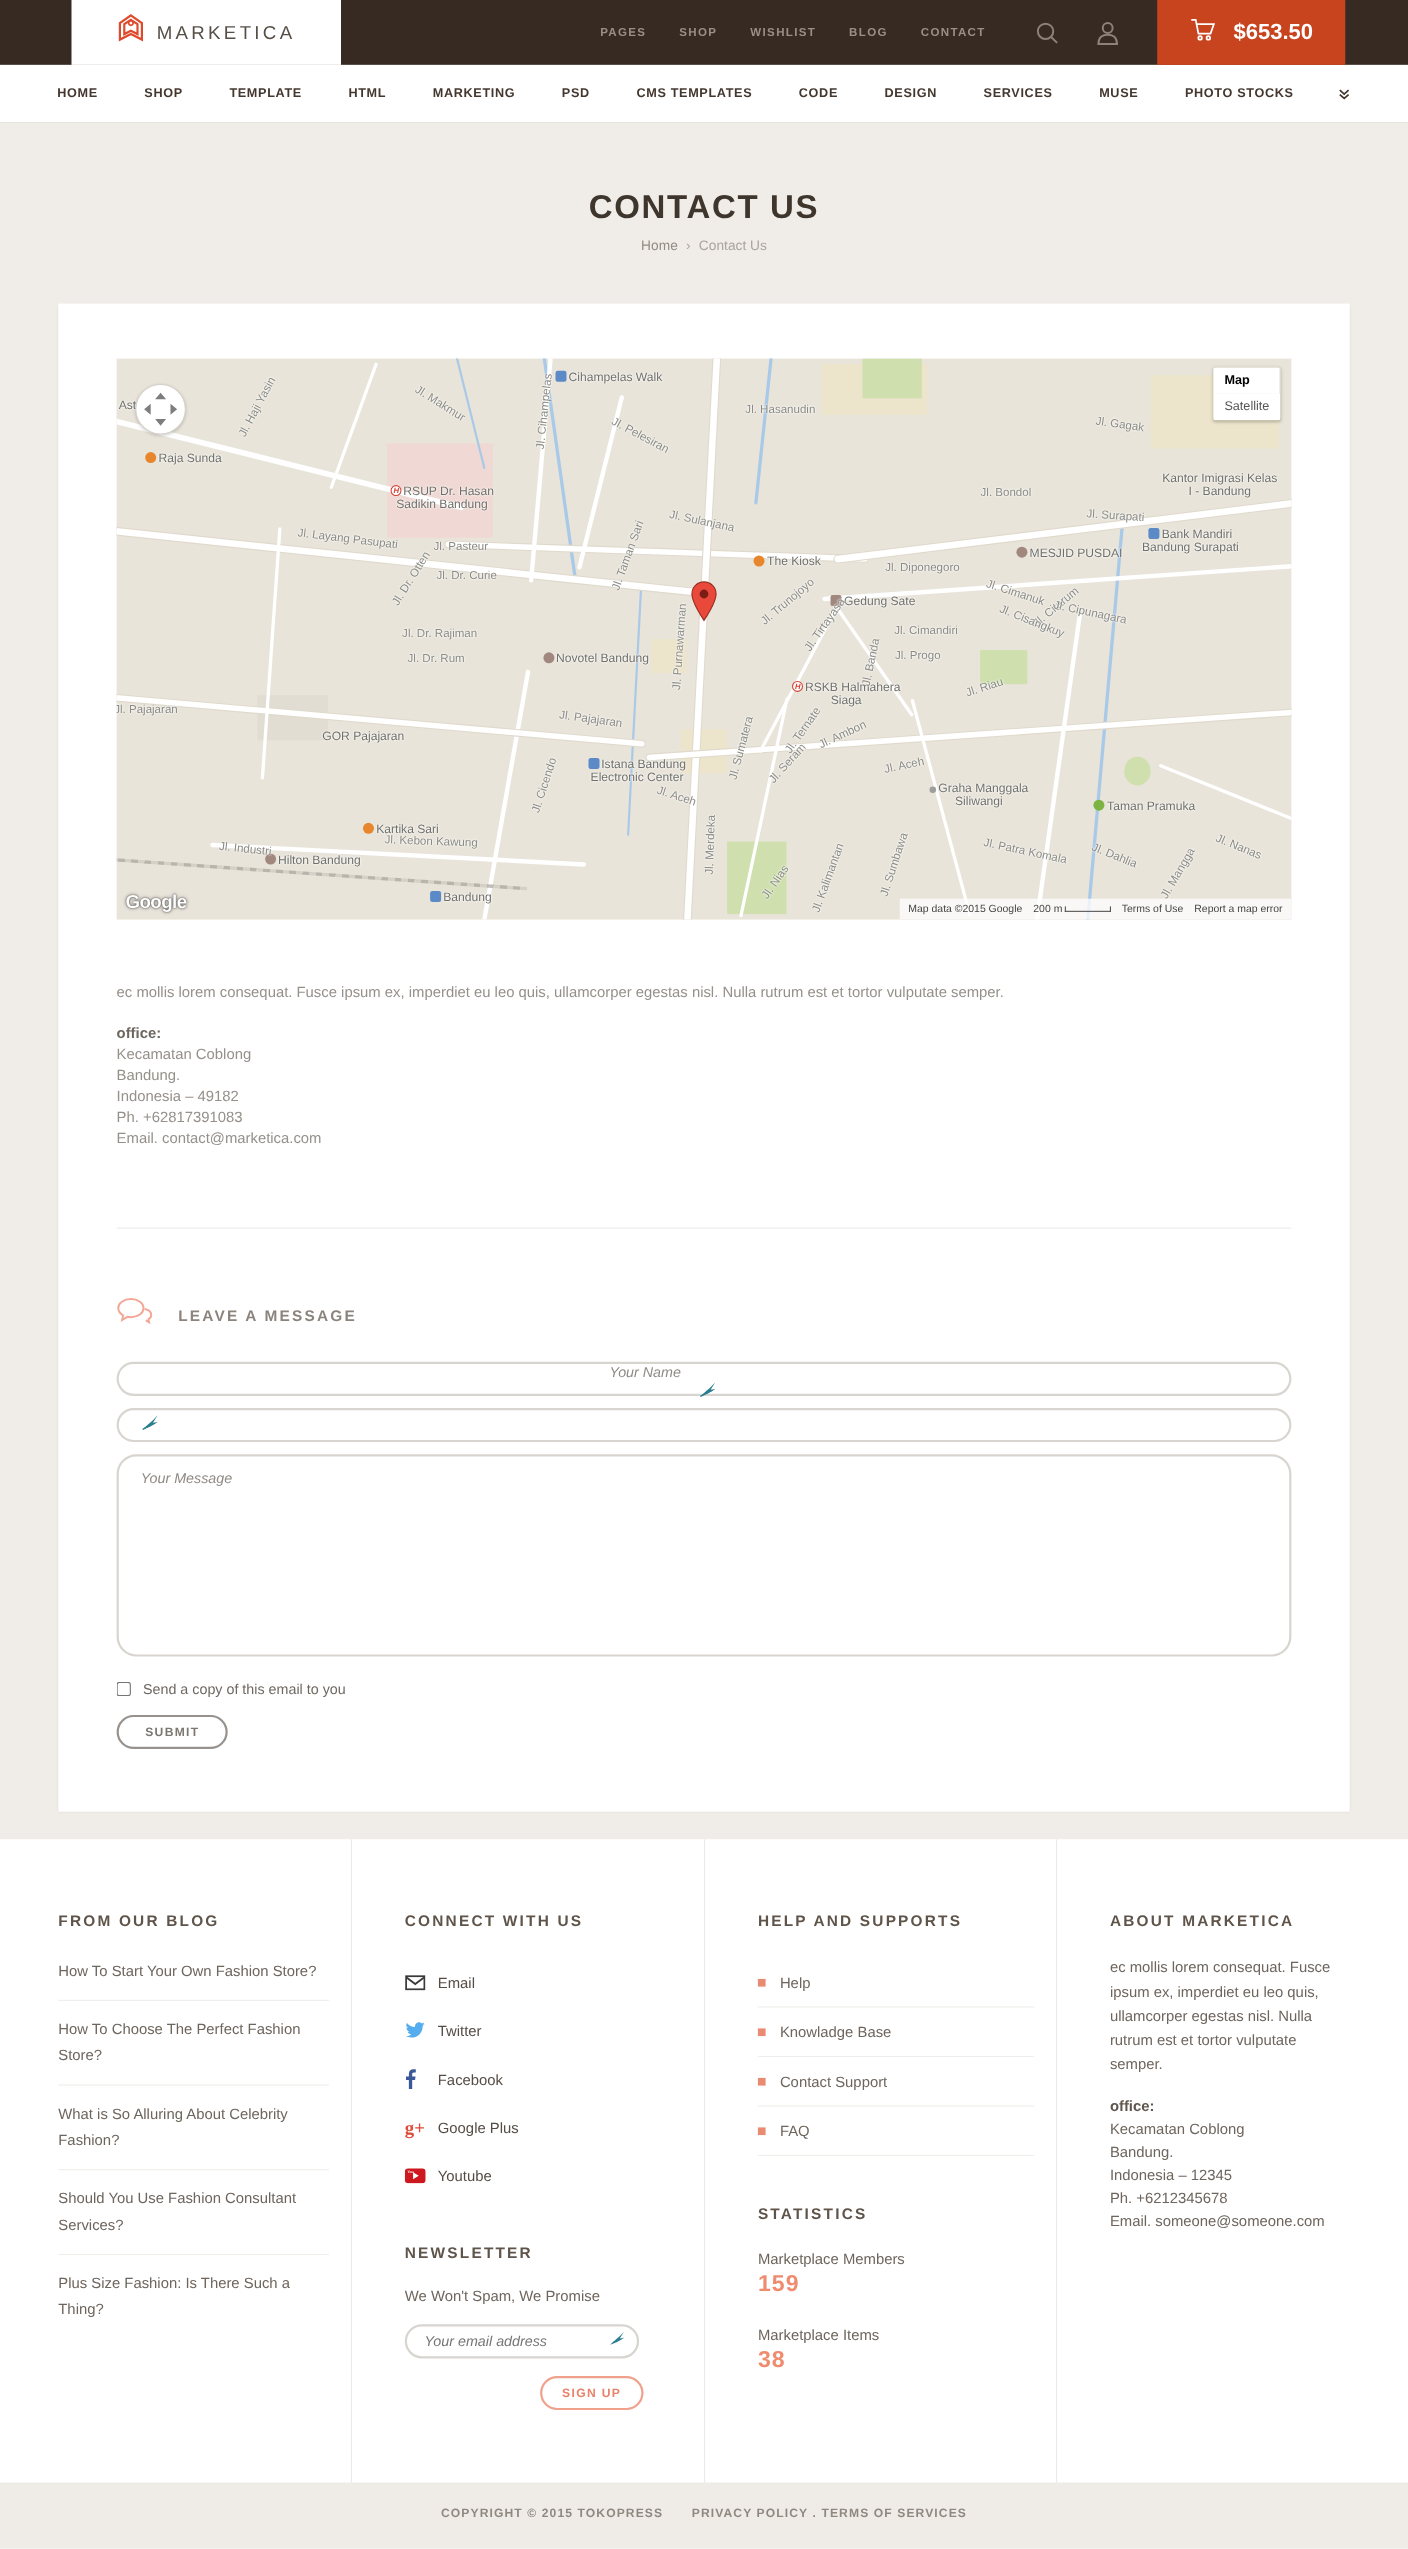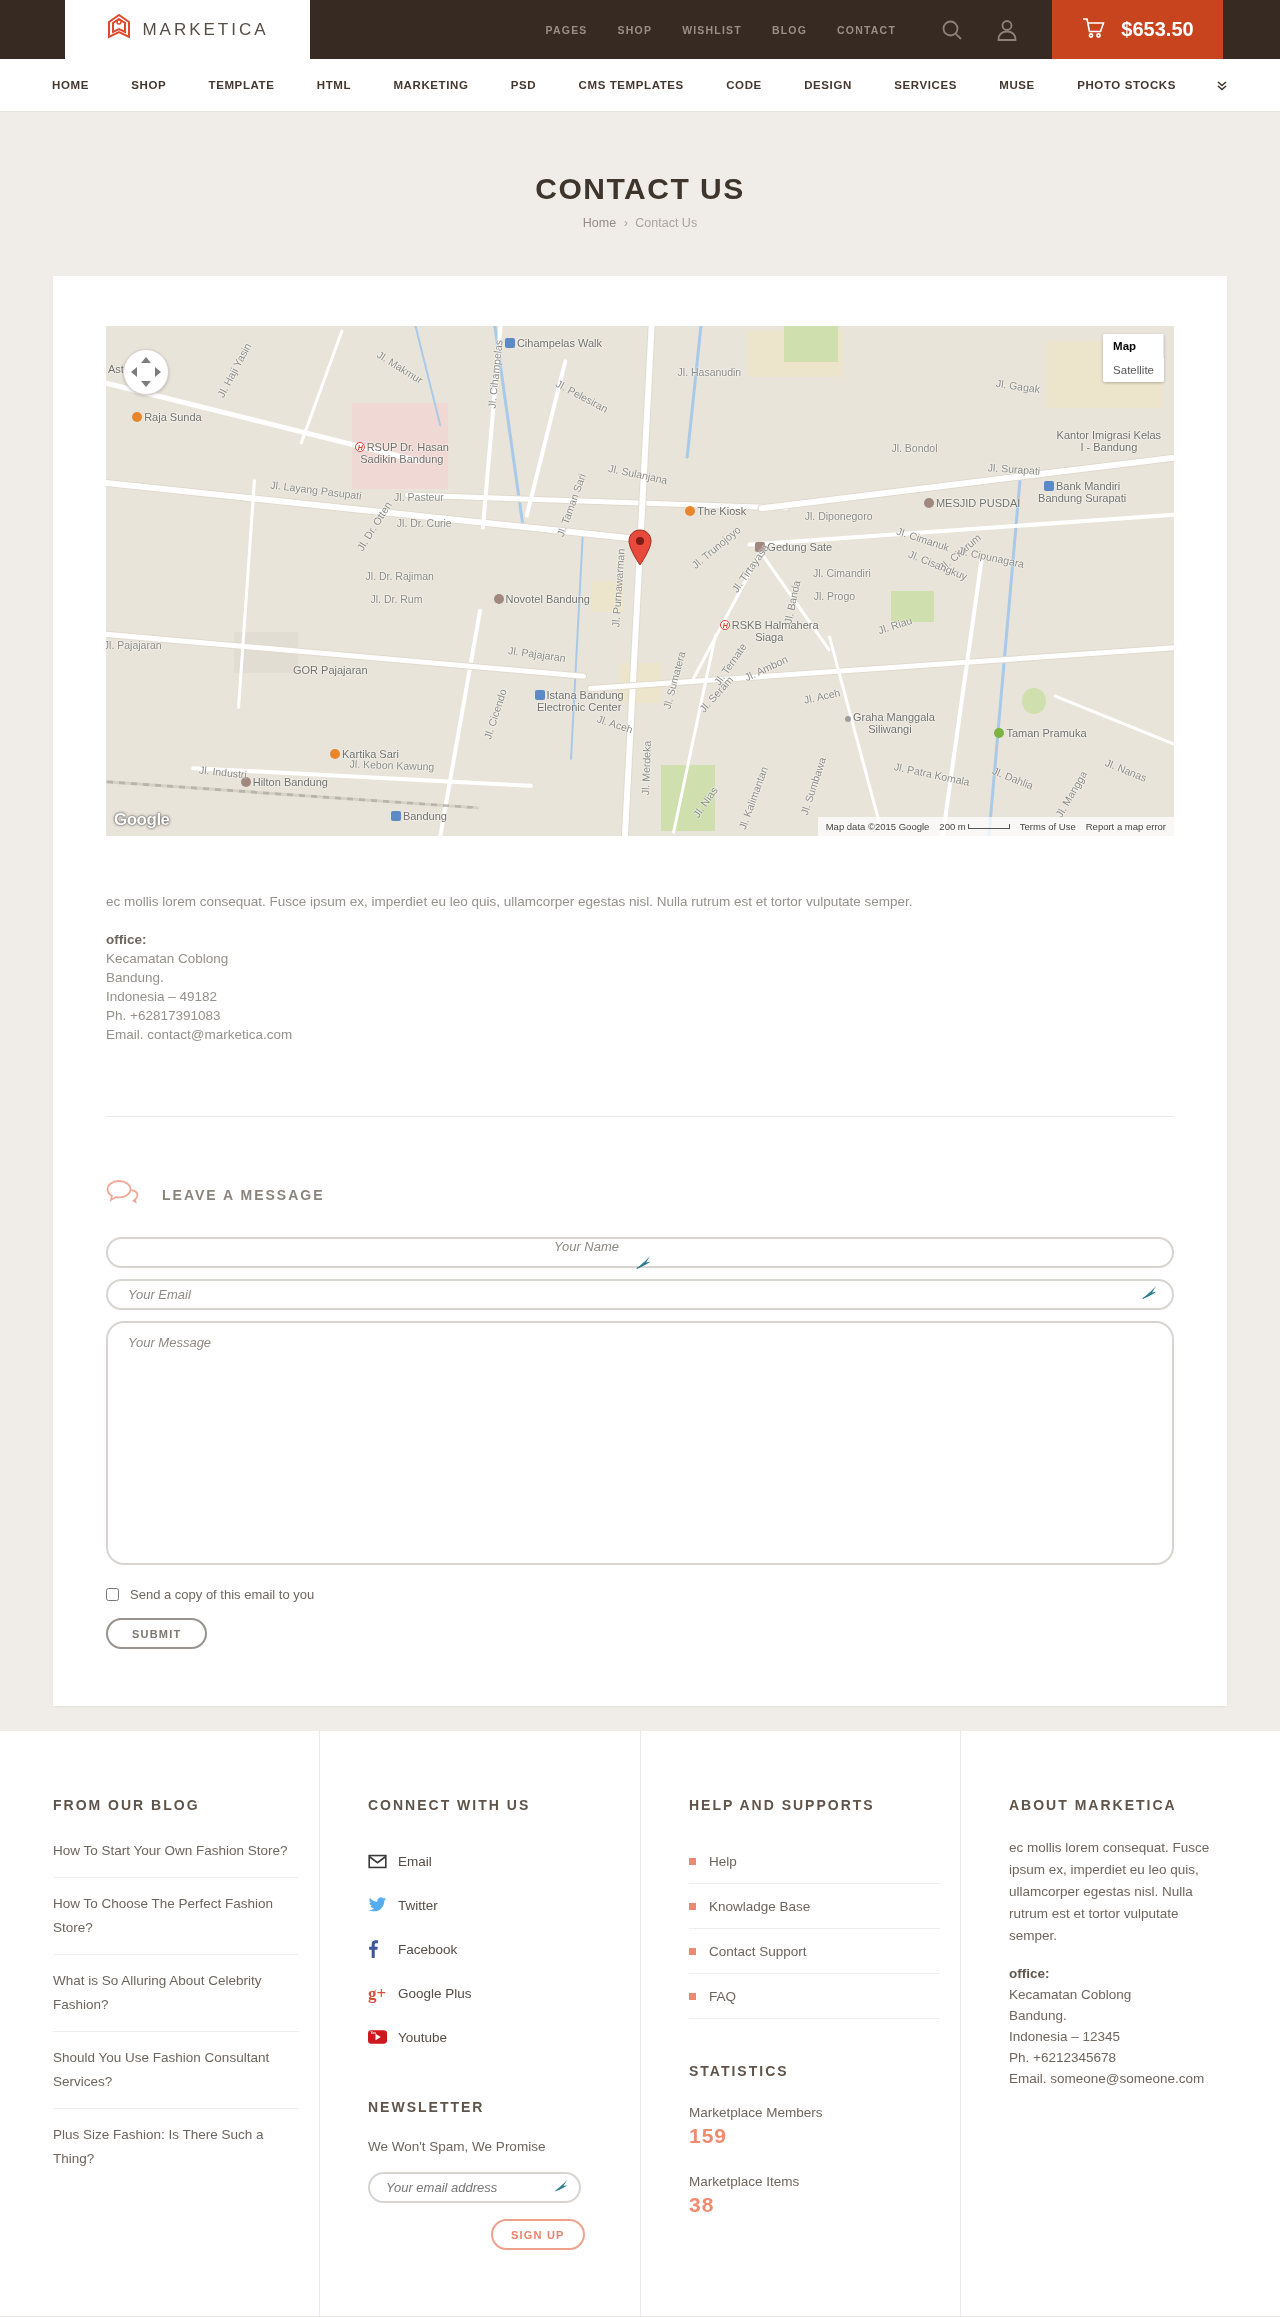--- a/index.html
+++ b/index.html
@@ -69,21 +69,21 @@
   .office-label { margin-top:18px; font-size:13.5px; font-weight:bold; color:#6d665f; line-height:19px; }
   .office-lines div { font-size:13.5px; color:#95908a; line-height:19px; }
   .card-divider { margin-top:72px; border-top:1px solid #eceae7; }
   
   .form-head { margin-top:62px; display:flex; align-items:center; gap:22px; }
   .form-head-label { font-size:14px; font-weight:bold; letter-spacing:2px; color:#8b847d; }
   .pill-input { display:flex; align-items:center; width:1068px; height:31px; border:2px solid #d8d5d1; border-radius:16px; background:#fff; padding:0 14px 0 20px; }
   .pill-input input { flex:1; border:none; outline:none; font-size:13px; font-style:italic; color:#6f6a64; font-family:inherit; background:transparent; }
   .pill-input input::placeholder, textarea::placeholder { font-style:italic; color:#8e8983; opacity:1; }
   .mt26 { margin-top:26px;flex-direction:column; } .mt11 { margin-top:11px; }
-  .msg-area { margin-top:11px; width:1068px; height:244px; border:2px solid #d8d5d1; border-radius:18px; padding:12px 20px; font-size:13px; font-family:inherit; color:#6f6a64; resize:none; outline:none; display:block; }
+  .msg-area { margin-top:11px; width:1068px; height:184px; border:2px solid #d8d5d1; border-radius:18px; padding:12px 20px; font-size:13px; font-family:inherit; color:#6f6a64; resize:none; outline:none; display:block; }
   .chk-row { margin-top:22px; display:flex; align-items:center; gap:11px; font-size:13px; color:#6f6861; }
   .chk-row input { width:13px; height:13px; cursor:pointer; }
   .submit-btn { margin-top:16px; height:31px; padding:0 24px; background:#fff; border:2px solid #97928d; border-radius:16px; font-size:11px; font-weight:bold; letter-spacing:1.2px; color:#7d7771; cursor:pointer; font-family:inherit; }
   
   .footer { width:1280px; background:#fff; margin-top:25px; display:flex; padding:0 53px; min-height:585px; }
   .f-col { padding-top:66px; padding-bottom:50px; }
   .f-col1 { width:267px; padding-right:20px; border-right:1px solid #eceae6; }
   .f-col2 { width:321px; padding-left:48px; padding-right:20px; border-right:1px solid #eceae6; }
   .f-col3 { width:320px; padding-left:48px; padding-right:20px; border-right:1px solid #eceae6; }
   .f-col4 { flex:1; padding-left:48px; }
@@ -359,21 +359,20 @@
   </div>
 
   <div class="pill-input mt26">
     <input type="text" placeholder="Your Name" style="">
     <span><svg width="17" height="17" viewBox="0 0 20 20">
           <path d="M2 17 C7 12 11 10 18 2 L13 10 L18 9 C13 13 7 15 2 17 Z" fill="#2a7e8f"></path>
           <path d="M2 17 L10 13" stroke="#2a7e8f" stroke-width="1.4" fill="none"></path>
         </svg></span>
   </div>
   <div class="pill-input mt11">
-    <input type="text" placeholder="Your Email" style="">
     <span><svg width="17" height="17" viewBox="0 0 20 20">
           <path d="M2 17 C7 12 11 10 18 2 L13 10 L18 9 C13 13 7 15 2 17 Z" fill="#2a7e8f"></path>
           <path d="M2 17 L10 13" stroke="#2a7e8f" stroke-width="1.4" fill="none"></path>
         </svg></span>
   </div>
   <textarea class="msg-area" placeholder="Your Message" style=""></textarea>
 
   <div class="chk-row">
     <input type="checkbox" style="">
     <span>Send a copy of this email to you</span>

